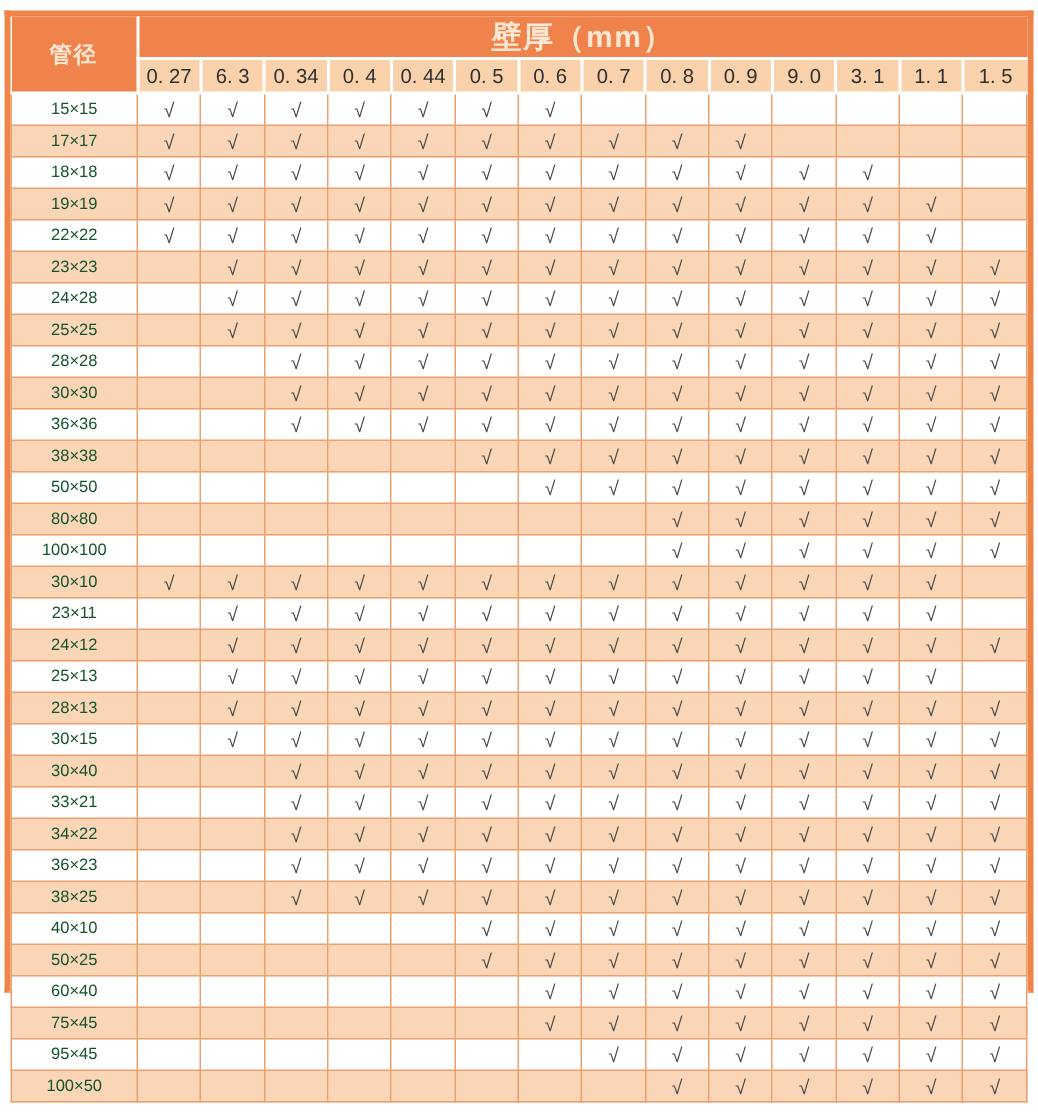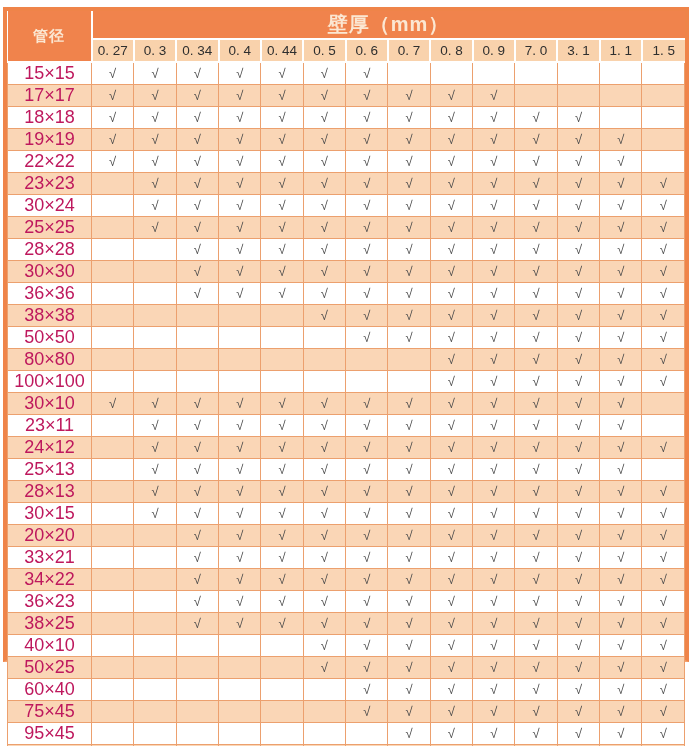--- a/index.html
+++ b/index.html
@@ -47,21 +47,21 @@
     white-space:nowrap;
   }
   tr.h2 th:first-child{border-left:none;}
   
   tbody th,tbody td{
     border:1px solid #ECA06E;
     text-align:center;vertical-align:middle;
     padding:0;height:20px;
     font-weight:normal;
   }
-  tbody th{font-size:18px;color:#be185d;}
+  tbody th{font-size:11px;color:#14532d;}
   tbody td{font-size:13px;color:#4A4A4A;}
   tr.row-white th,tr.row-white td{background:#ffffff;}
   tr.row-peach th,tr.row-peach td{background:#FAD6B6;}
 </style>
 </head>
 <body>
 
 <div class="table-wrap">
   <table>
     <colgroup>
@@ -81,30 +81,30 @@
         <col>
         <col>
     </colgroup>
     <thead>
       <tr class="h1">
         <th class="corner" rowspan="2">管径</th>
         <th class="group" colspan="14">壁厚（mm）</th>
       </tr>
       <tr class="h2">
           <th>0. 27</th>
-          <th>0. 3</th>
+          <th>6. 3</th>
           <th>0. 34</th>
           <th>0. 4</th>
           <th>0. 44</th>
           <th>0. 5</th>
           <th>0. 6</th>
           <th>0. 7</th>
           <th>0. 8</th>
           <th>0. 9</th>
-          <th>7. 0</th>
+          <th>9. 0</th>
           <th>3. 1</th>
           <th>1. 1</th>
           <th>1. 5</th>
         </tr>
     </thead>
     <tbody>
         <tr class="row-white">
           <th>15×15</th>
           <td>√</td>
           <td>√</td>
@@ -200,21 +200,21 @@
           <td>√</td>
           <td>√</td>
           <td>√</td>
           <td>√</td>
           <td>√</td>
           <td>√</td>
           <td>√</td>
           <td>√</td>
         </tr>
         <tr class="row-white">
-          <th>30×24</th>
+          <th>24×28</th>
           <td></td>
           <td>√</td>
           <td>√</td>
           <td>√</td>
           <td>√</td>
           <td>√</td>
           <td>√</td>
           <td>√</td>
           <td>√</td>
           <td>√</td>
@@ -455,21 +455,21 @@
           <td>√</td>
           <td>√</td>
           <td>√</td>
           <td>√</td>
           <td>√</td>
           <td>√</td>
           <td>√</td>
           <td>√</td>
         </tr>
         <tr class="row-peach">
-          <th>20×20</th>
+          <th>30×40</th>
           <td></td>
           <td></td>
           <td>√</td>
           <td>√</td>
           <td>√</td>
           <td>√</td>
           <td>√</td>
           <td>√</td>
           <td>√</td>
           <td>√</td>

